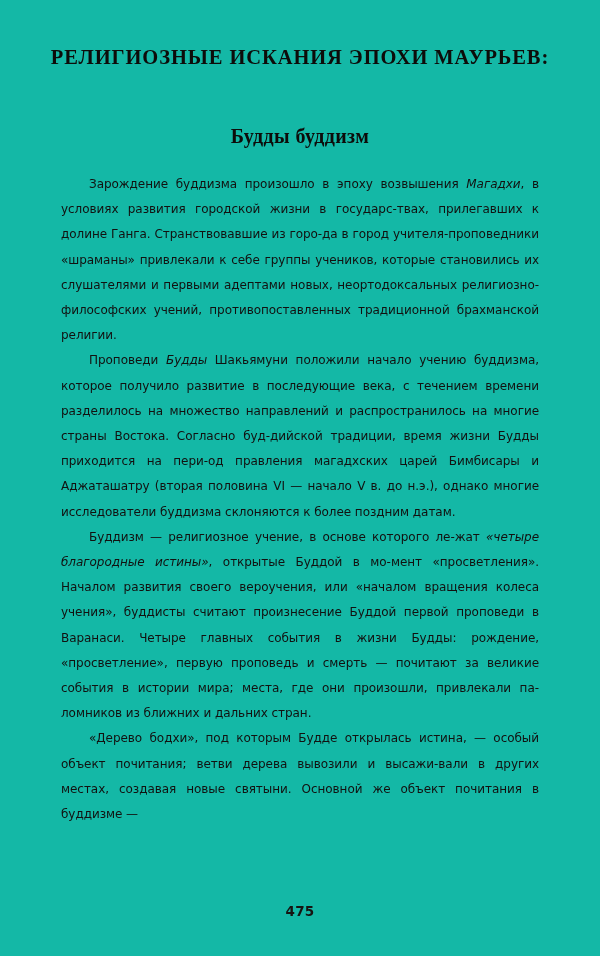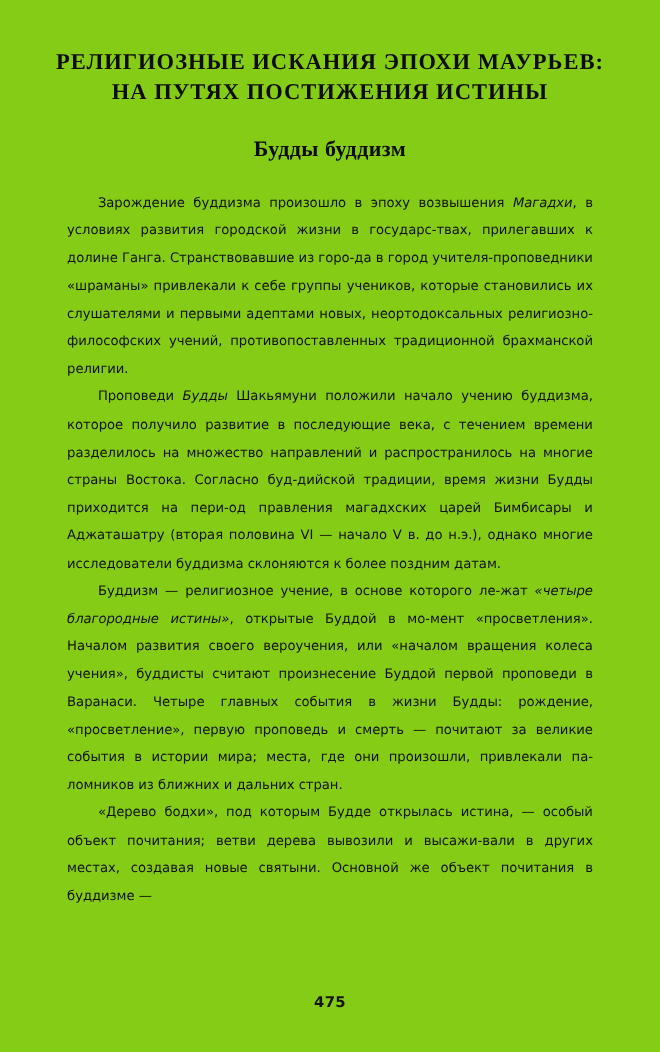--- a/index.html
+++ b/index.html
@@ -4,21 +4,21 @@
 <style>
   html, body {
     margin: 0;
     padding: 0;
     background: #ffffff;
   }
   .page {
     position: relative;
     width: 600px;
     height: 956px;
-    background: #84cc16;
+    background: #14b8a6;
     overflow: hidden;
     font-family: "DejaVu Sans", sans-serif;
     color: #100e0c;
   }
   .title-block {
     position: absolute;
     left: 40px;
     top: 44px;
     width: 520px;
     text-align: center;
@@ -78,21 +78,20 @@
     letter-spacing: 0.3px;
   }
 </style>
 </head>
 <body>
 
 <div class="page">
 
   <div class="title-block">
     <div class="title-line">РЕЛИГИОЗНЫЕ ИСКАНИЯ ЭПОХИ МАУРЬЕВ:</div>
-    <div class="title-line">НА ПУТЯХ ПОСТИЖЕНИЯ ИСТИНЫ</div>
   </div>
 
   <div class="subtitle">Будды буддизм</div>
 
   <div class="body-col">
     <p class="para"><span>Зарождение буддизма произошло в эпоху возвышения </span><em>Магадхи</em><span>, в условиях развития городской жизни в государс-твах, прилегавших к долине Ганга. Странствовавшие из горо-да в город учителя-проповедники «шраманы» привлекали к себе группы учеников, которые становились их слушателями и первыми адептами новых, неортодоксальных религиозно-философских учений, противопоставленных традиционной брахманской религии.</span></p>
     <p class="para"><span>Проповеди </span><em>Будды</em><span> Шакьямуни положили начало учению буддизма, которое получило развитие в последующие века, с течением времени разделилось на множество направлений и распространилось на многие страны Востока. Согласно буд-дийской традиции, время жизни Будды приходится на пери-од правления магадхских царей Бимбисары и Аджаташатру (вторая половина VI — начало V в. до н.э.), однако многие исследователи буддизма склоняются к более поздним датам.</span></p>
     <p class="para"><span>Буддизм — религиозное учение, в основе которого ле-жат </span><em>«четыре благородные истины»</em><span>, открытые Буддой в мо-мент «просветления». Началом развития своего вероучения, или «началом вращения колеса учения», буддисты считают произнесение Буддой первой проповеди в Варанаси. Четыре главных события в жизни Будды: рождение, «просветление», первую проповедь и смерть — почитают за великие события в истории мира; места, где они произошли, привлекали па-ломников из ближних и дальних стран.</span></p>
     <p class="para"><span>«Дерево бодхи», под которым Будде открылась истина, — особый объект почитания; ветви дерева вывозили и высажи-вали в других местах, создавая новые святыни. Основной же объект почитания в буддизме — </span></p>
 

